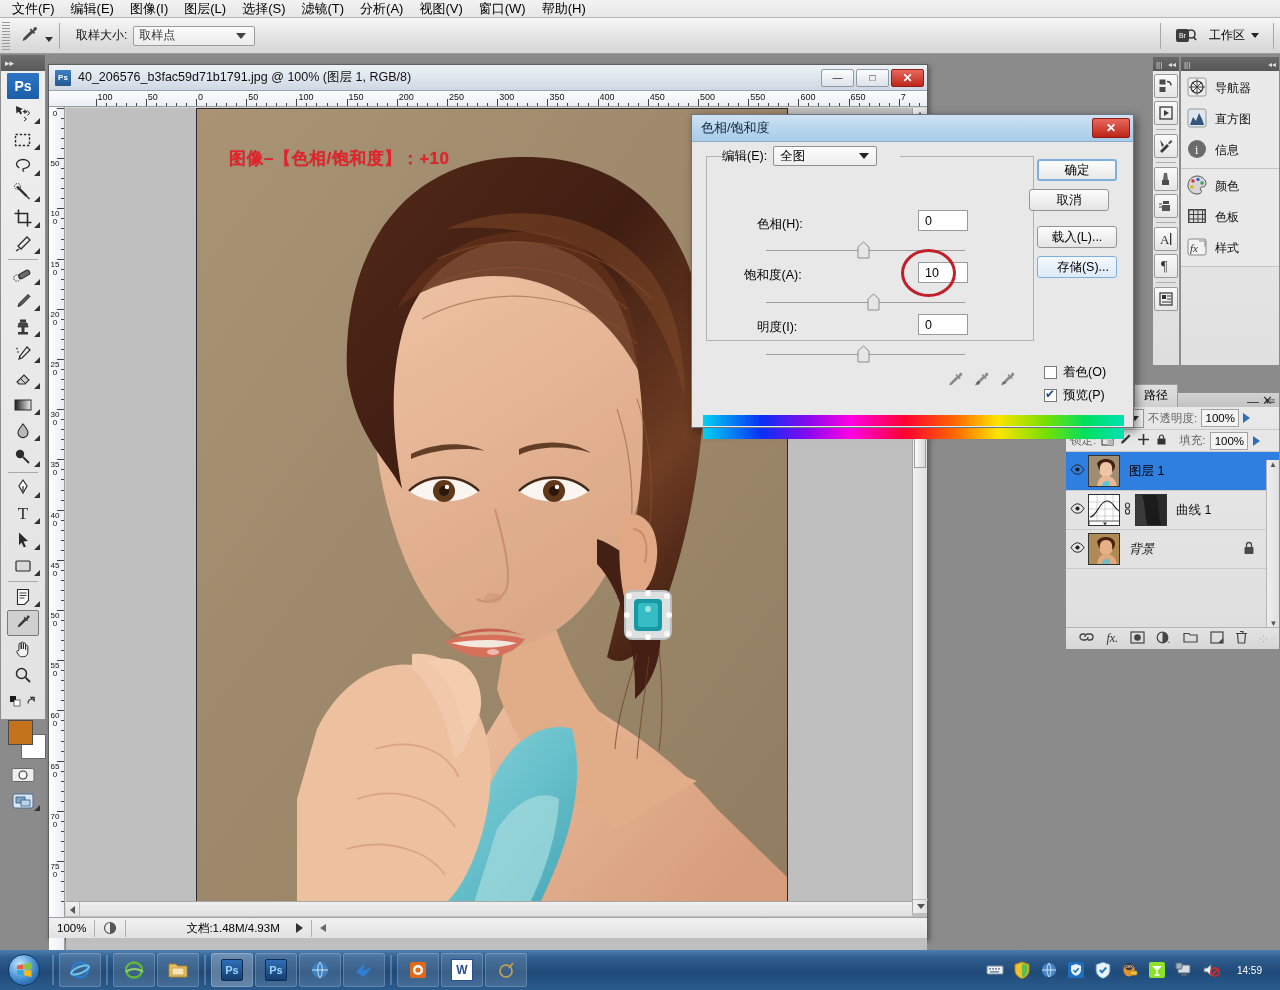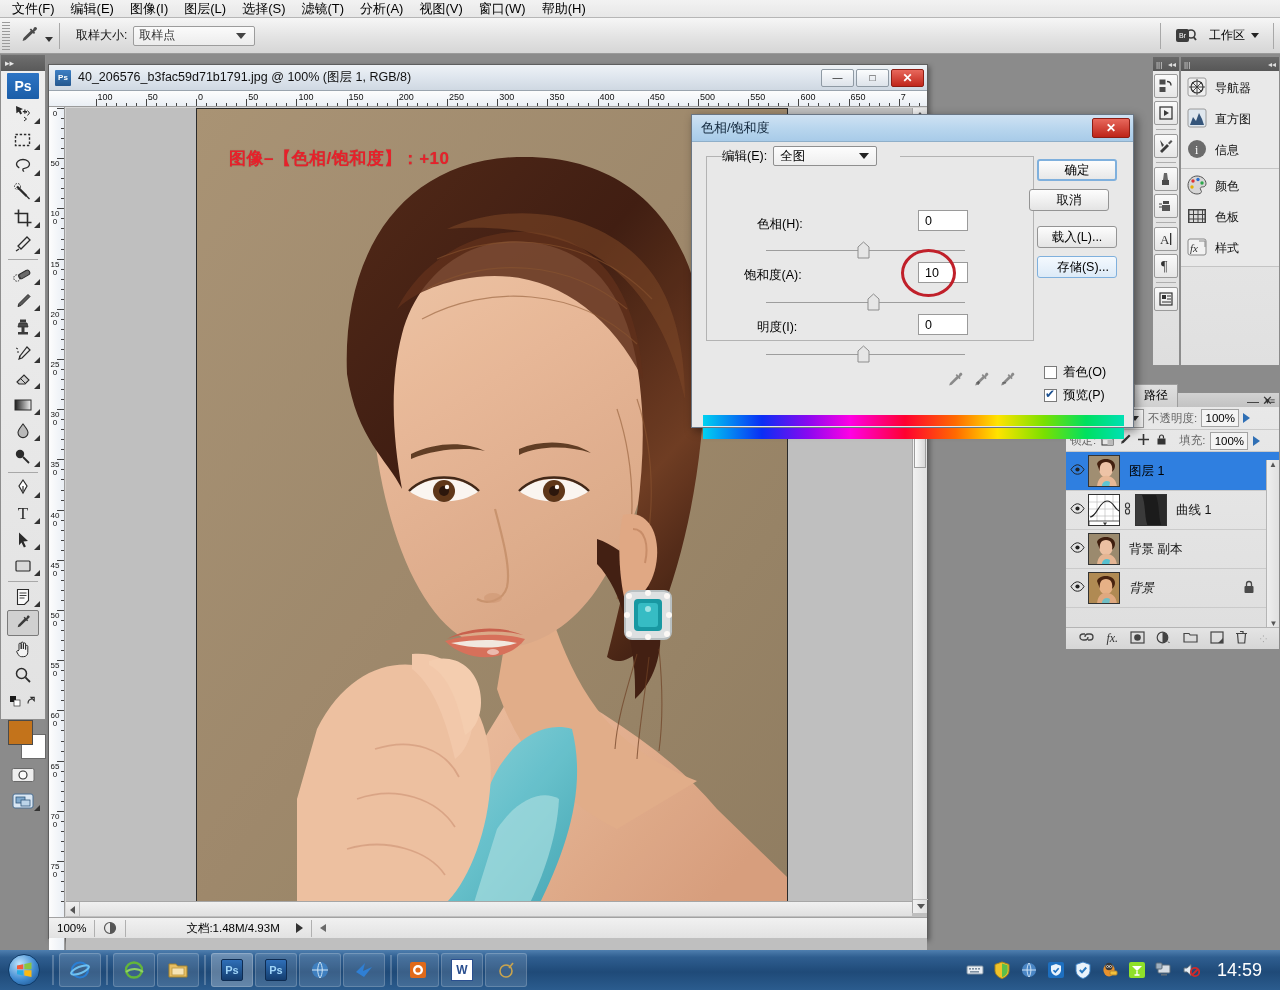--- a/index.html
+++ b/index.html
@@ -231,21 +231,21 @@
     display: flex; align-items: center; }
   #startorb { width: 48px; height: 38px; display: flex; align-items: center; justify-content: center; }
   .orb { width: 32px; height: 32px; border-radius: 50%;
     background: radial-gradient(circle at 35% 30%,#bfe5ff,#3f8ad0 55%,#16477f 100%);
     border: 1px solid #0f3a67; display: flex; align-items: center; justify-content: center; }
   .tb-sep { width: 2px; height: 30px; background: rgba(255,255,255,.22); margin: 0 4px; }
   .tbtn { width: 42px; height: 34px; margin: 0 1px; border-radius: 3px;
     background: rgba(255,255,255,.12); border: 1px solid rgba(255,255,255,.18);
     display: flex; align-items: center; justify-content: center; }
   #tray { margin-left: auto; display: flex; align-items: center; gap: 9px; padding-right: 10px; }
-  #clock { color: #fff; font-size: 18px; padding: 0 8px; }
+  #clock { color: #fff; font-size: 10px; padding: 0 8px; }
   .trayicon { width: 18px; height: 18px; display: flex; align-items: center; justify-content: center; }
 </style>
 </head>
 <body>
 
 <div id="menubar">
   <div class="menu-item">文件(F)</div>
   <div class="menu-item">编辑(E)</div>
   <div class="menu-item">图像(I)</div>
   <div class="menu-item">图层(L)</div>
@@ -1204,38 +1204,20 @@
     <div class="thumb" style="margin-left:3px;">
       <svg width="32" height="32" viewBox="0 0 32 32">
           <rect width="32" height="32" fill="#1b1b1b"></rect>
         <path d="M6 0 C 10 10 8 22 12 32 L 0 32 L 0 0 Z" fill="#3a3a3a"></path>
         <path d="M20 0 C 24 12 22 24 26 32 L 32 32 L 32 0 Z" fill="#2a2a2a"></path>
         </svg>
     </div>
     <span class="ln">曲线 1</span>
   </div>
 
-  <div class="layer-row">
-    <span class="eye">
-      <svg width="15" height="11" viewBox="0 0 15 11">
-          <path d="M1 5.5C3 2 6 .8 7.5.8S12 2 14 5.5C12 9 10 10.2 7.5 10.2S3 9 1 5.5z" fill="none" stroke="#222" stroke-width="1"></path>
-        <circle cx="7.5" cy="5.5" r="2.1" fill="#222"></circle>
-        </svg>
-    </span>
-    <div class="thumb">
-      <svg width="32" height="32" viewBox="0 0 32 32">
-          <rect width="32" height="32" fill="#9b8a6e"></rect>
-        <ellipse cx="17" cy="13" rx="7" ry="8.5" fill="#ecc0a2"></ellipse>
-        <path d="M8 8 C10 1 26 1 26 10 C26 13 24 15 23 16 C24 10 22 6 17 6 C12 6 10 10 11 16 Z" fill="#3f1e0e"></path>
-        <path d="M8 32 C8 22 14 19 19 20 C25 21 28 26 28 32 Z" fill="#e5b593"></path>
-        <path d="M13 29 C14 25 18 24 21 26 L20 32 L13 32 Z" fill="#57c0cf"></path>
-        </svg>
-    </div>
-    <span class="ln">背景 副本</span>
-  </div>
 
   <div class="layer-row">
     <span class="eye">
       <svg width="15" height="11" viewBox="0 0 15 11">
           <path d="M1 5.5C3 2 6 .8 7.5.8S12 2 14 5.5C12 9 10 10.2 7.5 10.2S3 9 1 5.5z" fill="none" stroke="#222" stroke-width="1"></path>
         <circle cx="7.5" cy="5.5" r="2.1" fill="#222"></circle>
         </svg>
     </span>
     <div class="thumb">
       <svg width="32" height="32" viewBox="0 0 32 32">

